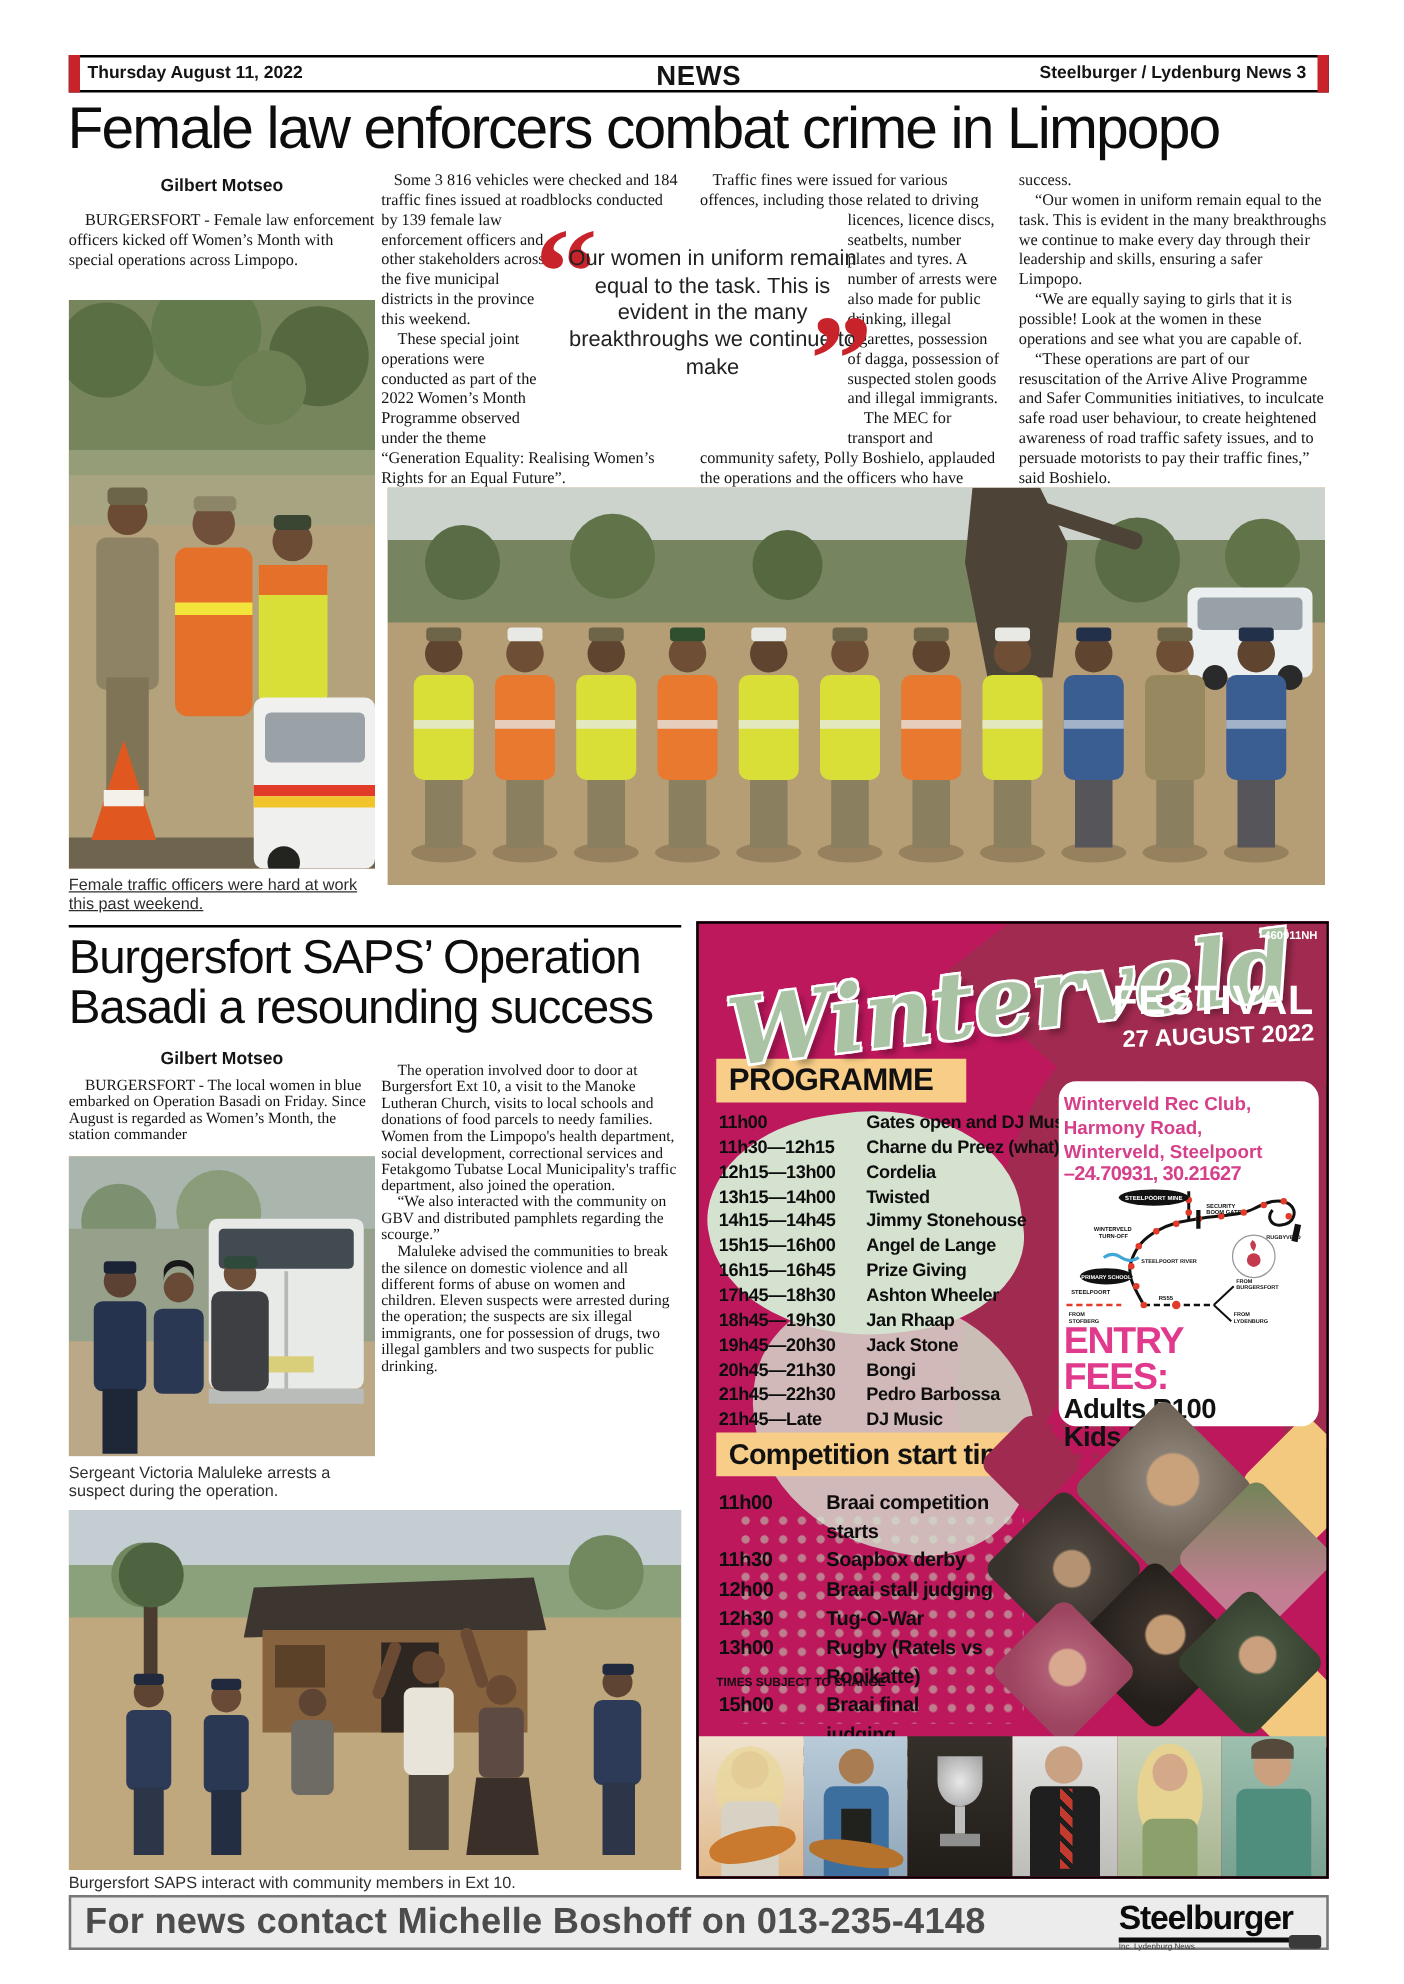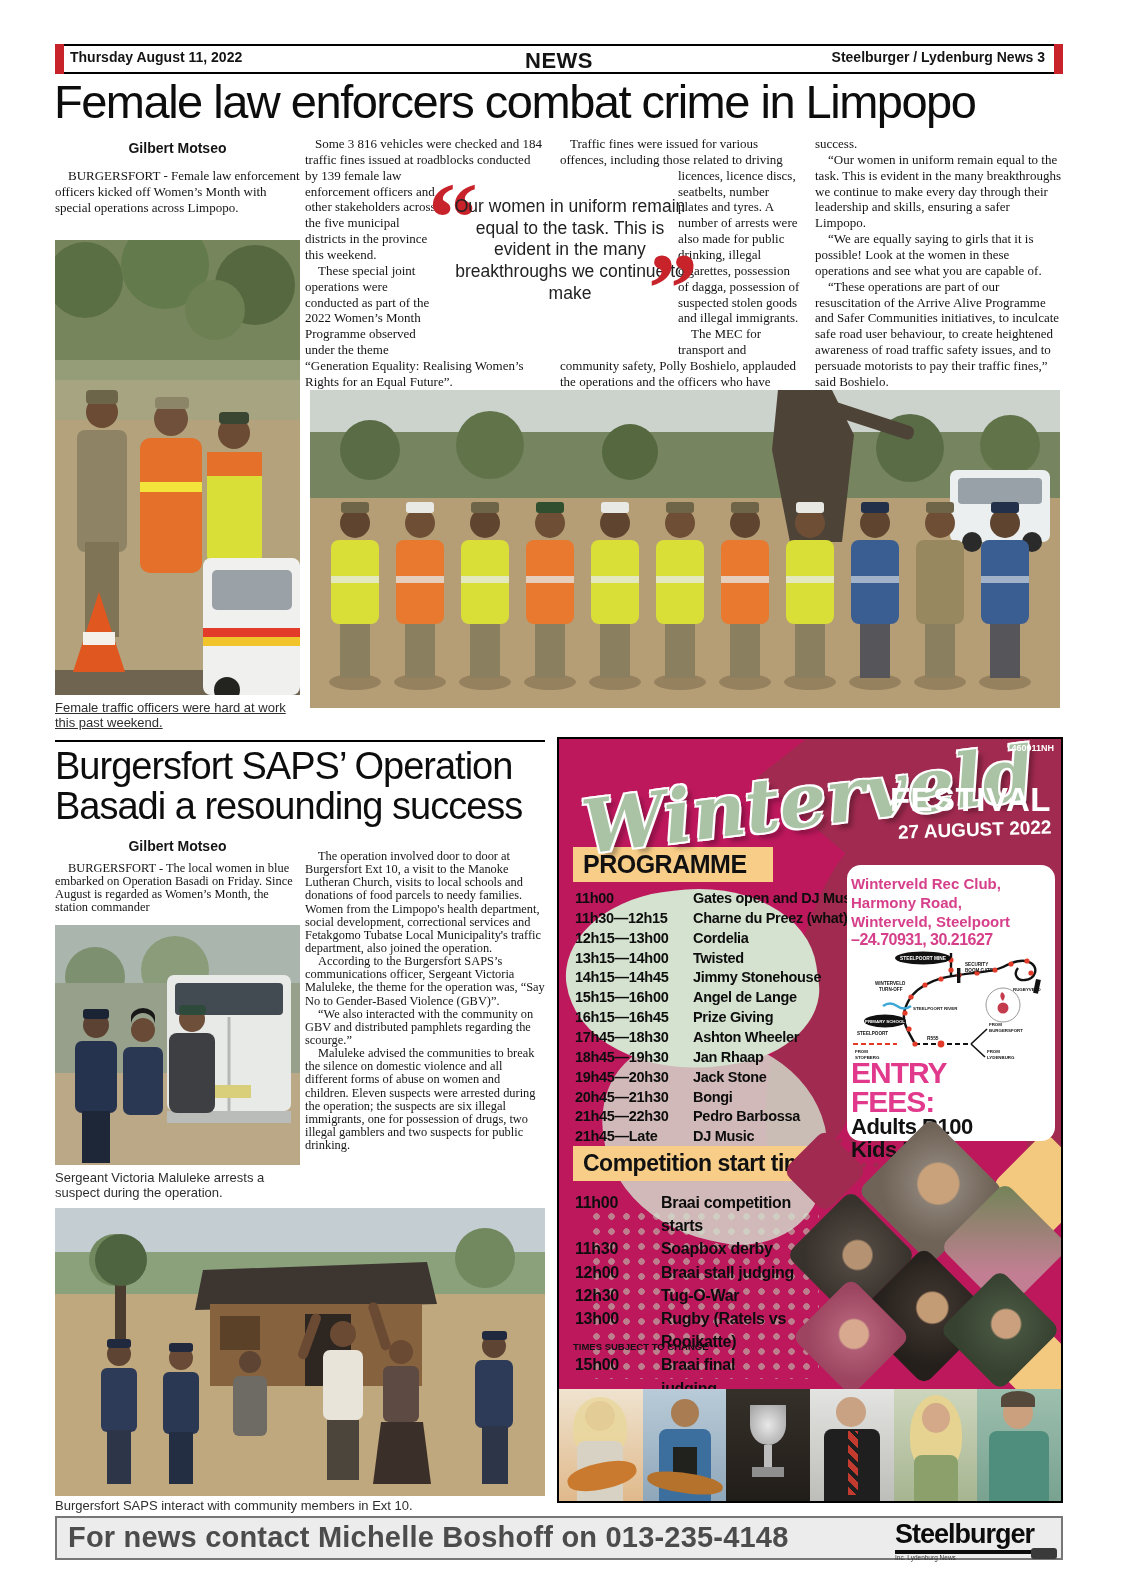--- a/index.html
+++ b/index.html
@@ -275,21 +275,20 @@
     <span class="para">Basadi a resounding success</span>
   </div>
   <div class="abs byline" style="left:55px;top:838px;width:245px;">Gilbert Motseo</div>
 
   <div class="abs bt2" style="left:55px;top:862px;width:245px;">
     <span class="para ind">BURGERSFORT - The local women in blue embarked on Operation Basadi on Friday. Since August is regarded as Women’s Month, the station commander</span>
   </div>
 
   <div class="abs bt2" style="left:305px;top:850px;width:240px;">
     <span class="para ind">The operation involved door to door at Burgersfort Ext 10, a visit to the Manoke Lutheran Church, visits to local schools and donations of food parcels to needy families. Women from the Limpopo's health department, social development, correctional services and Fetakgomo Tubatse Local Municipality's traffic department, also joined the operation.</span>
-    <span class="para ind">According to the Burgersfort SAPS’s communications officer, Sergeant Victoria Maluleke, the theme for the operation was, “Say No to Gender-Based Violence (GBV)”.</span>
     <span class="para ind">“We also interacted with the community on GBV and distributed pamphlets regarding the scourge.”</span>
     <span class="para ind">Maluleke advised the communities to break the silence on domestic violence and all different forms of abuse on women and children. Eleven suspects were arrested during the operation; the suspects are six illegal immigrants, one for possession of drugs, two illegal gamblers and two suspects for public drinking.</span>
   </div>
 
   <div class="abs photo" style="left:55px;top:925px;width:245px;height:240px;">
     <svg width="245" height="240" viewBox="0 0 245 240">
       <rect width="245" height="240" fill="#bba887"></rect>
       <rect width="245" height="60" fill="#aab6ad"></rect>
       <circle cx="40" cy="52" r="30" fill="#7d9070"></circle>
         <circle cx="120" cy="45" r="34" fill="#8a9c7a"></circle>

